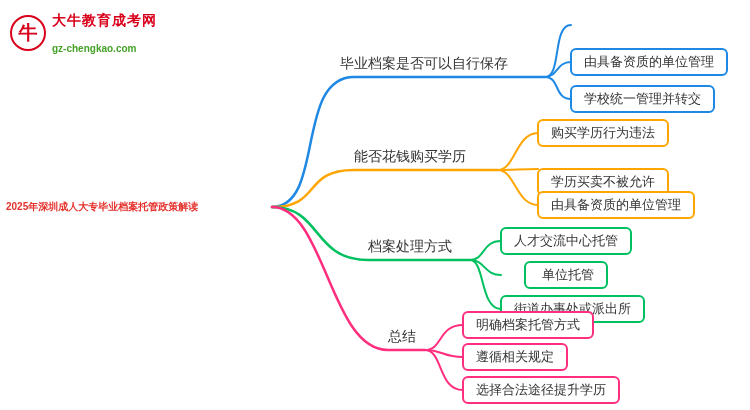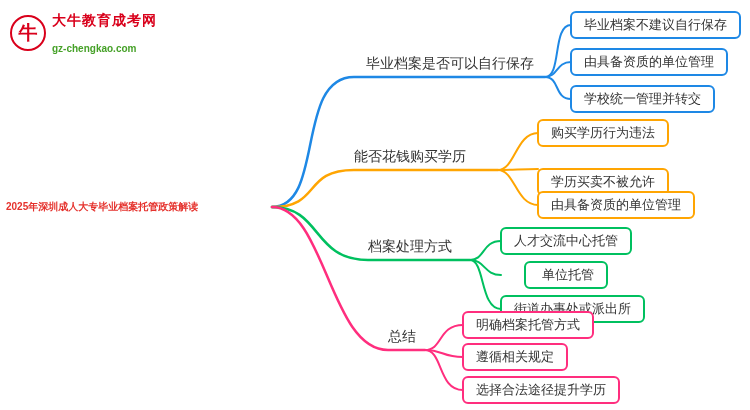--- a/index.html
+++ b/index.html
@@ -81,22 +81,21 @@
   <div class="logo">
     <div class="logo-icon">牛</div>
     <div class="logo-text">
       <div class="logo-title">大牛教育成考网</div>
       <div class="logo-sub">gz-chengkao.com</div>
     </div>
   </div>
 
   <div class="root">2025年深圳成人大专毕业档案托管政策解读</div>
 
-  <div class="branch" style="left:366px;top:55px;text-align:right;">毕业档案是否可以自行保存</div>
-  <div class="leaf c0" style="left:570px;top:11px;">毕业档案不建议自行保存</div>
+  <div class="branch" style="left:340px;top:55px;text-align:right;">毕业档案是否可以自行保存</div>
   <div class="leaf c0" style="left:570px;top:48px;">由具备资质的单位管理</div>
   <div class="leaf c0" style="left:570px;top:85px;">学校统一管理并转交</div>
 
   <div class="branch" style="left:354px;top:148px;">能否花钱购买学历</div>
   <div class="leaf c1" style="left:537px;top:119px;">购买学历行为违法</div>
   <div class="leaf c1" style="left:537px;top:168px;">学历买卖不被允许</div>
   <div class="leaf c1" style="left:537px;top:191px;">由具备资质的单位管理</div>
 
   <div class="branch" style="left:368px;top:238px;">档案处理方式</div>
   <div class="leaf c2" style="left:500px;top:227px;">人才交流中心托管</div>

